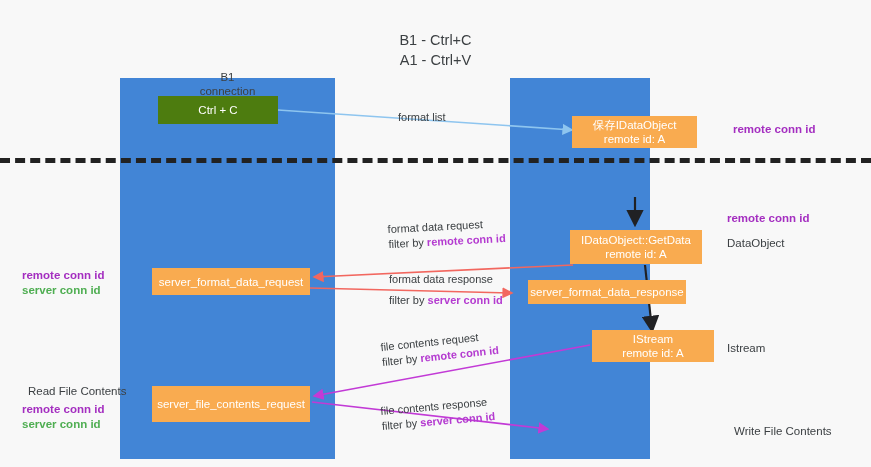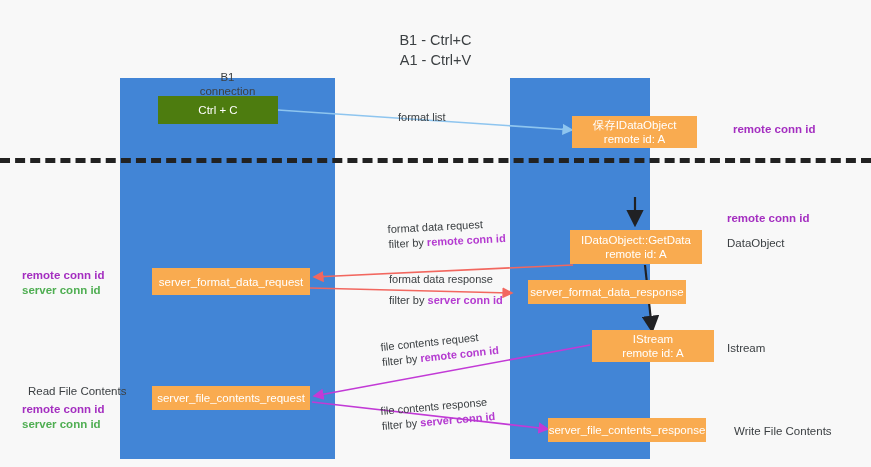--- a/index.html
+++ b/index.html
@@ -157,23 +157,22 @@
   <div class="box orange" style="left:570px; top:230px; width:132px; height:34px;">IDataObject::GetData
 remote id: A</div>
 
   <div class="box orange" style="left:152px; top:268px; width:158px; height:27px;">server_format_data_request</div>
 
   <div class="box orange" style="left:512px; top:280px; width:158px; height:24px;margin-left:16px;">server_format_data_response</div>
 
   <div class="box orange" style="left:592px; top:330px; width:122px; height:32px;">IStream
 remote id: A</div>
 
-  <div class="box orange" style="left:152px; top:386px; width:158px; height:24px;">server_file_contents_request</div>
-
-  <div class="box orange" style="left:548px; top:418px; width:158px; height:24px;">server_file_contents_response</div>
+  <div class="box orange" style="left:152px; top:386px; width:158px; height:36px;">server_file_contents_request</div>
+
 
   <div class="side-label purple" style="left:733px; top:122px;">remote conn id</div>
 
   <div class="side-label purple" style="left:727px; top:211px;">remote conn id</div>
 
   <div class="side-label" style="left:727px; top:236px;">DataObject</div>
 
   <div class="side-label" style="left:727px; top:341px;">Istream</div>
 
   <div class="side-label" style="left:734px; top:424px;">Write File Contents</div>

